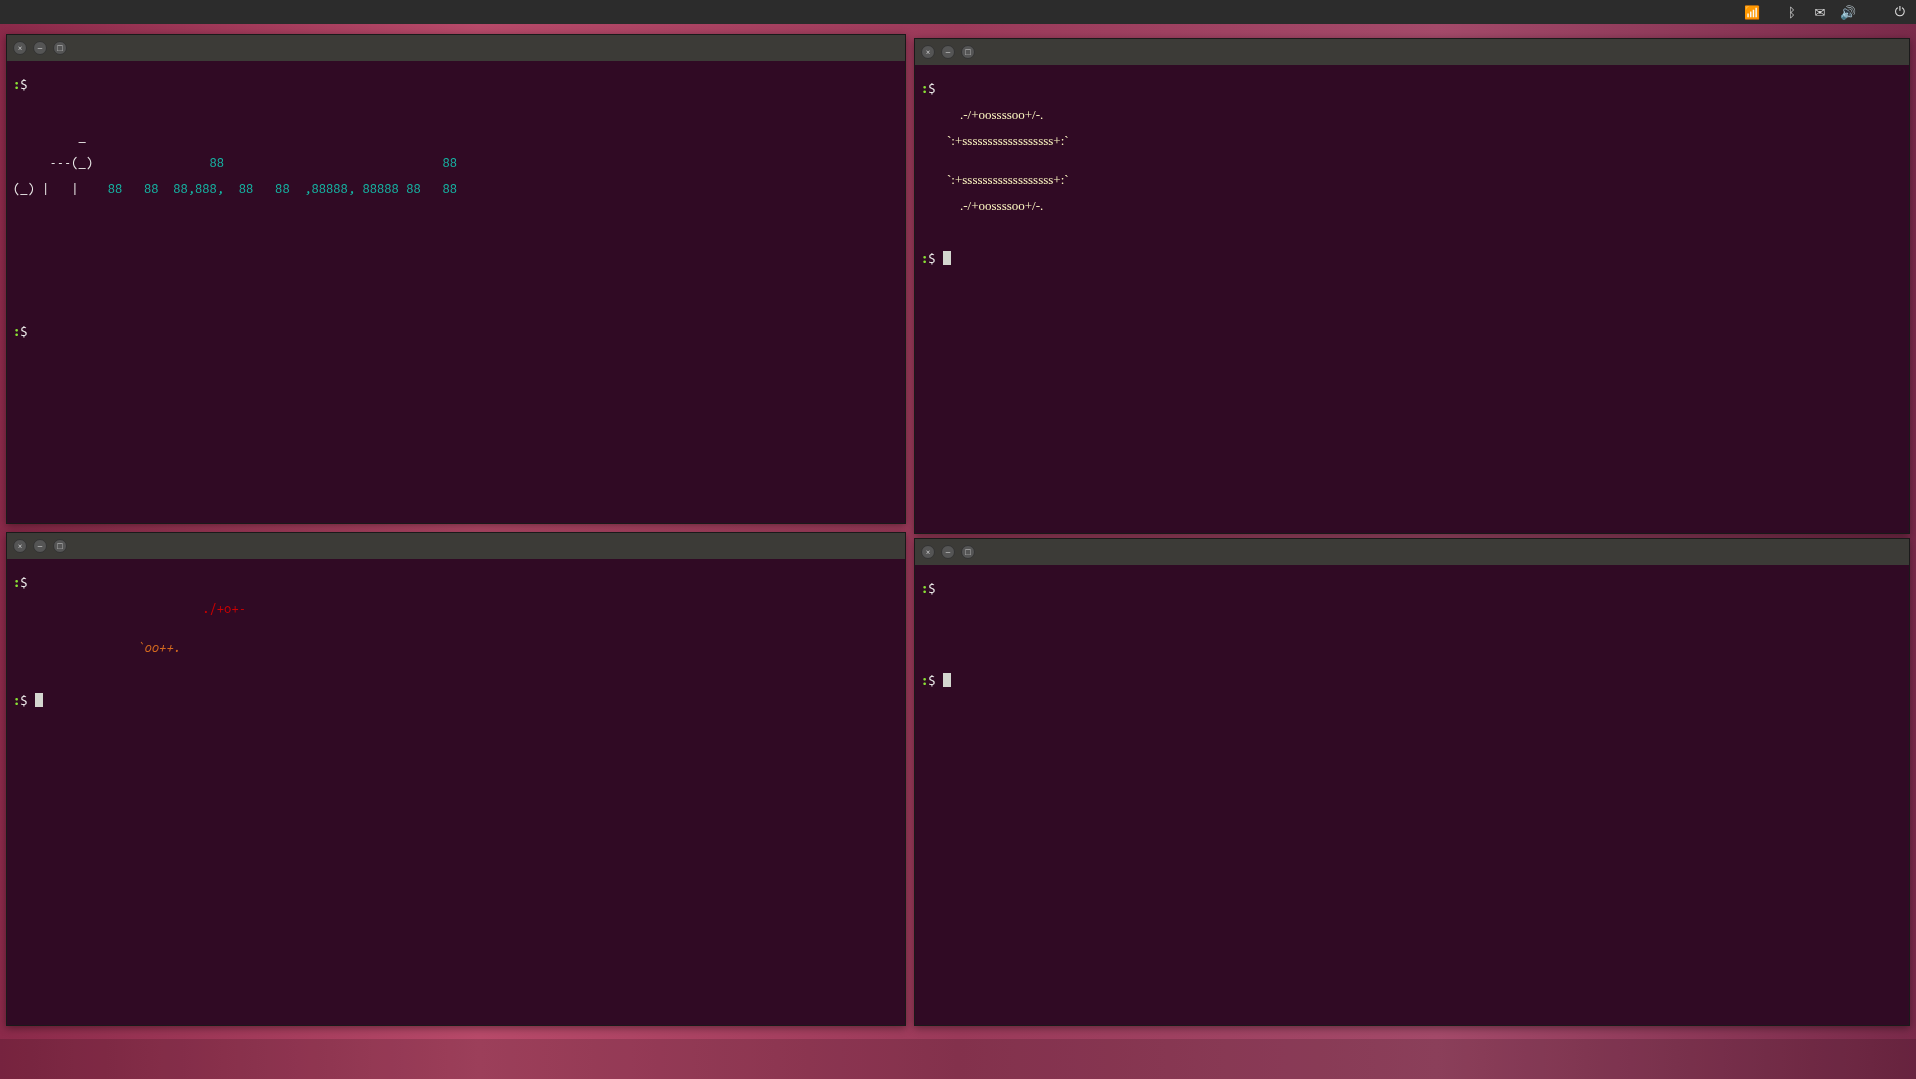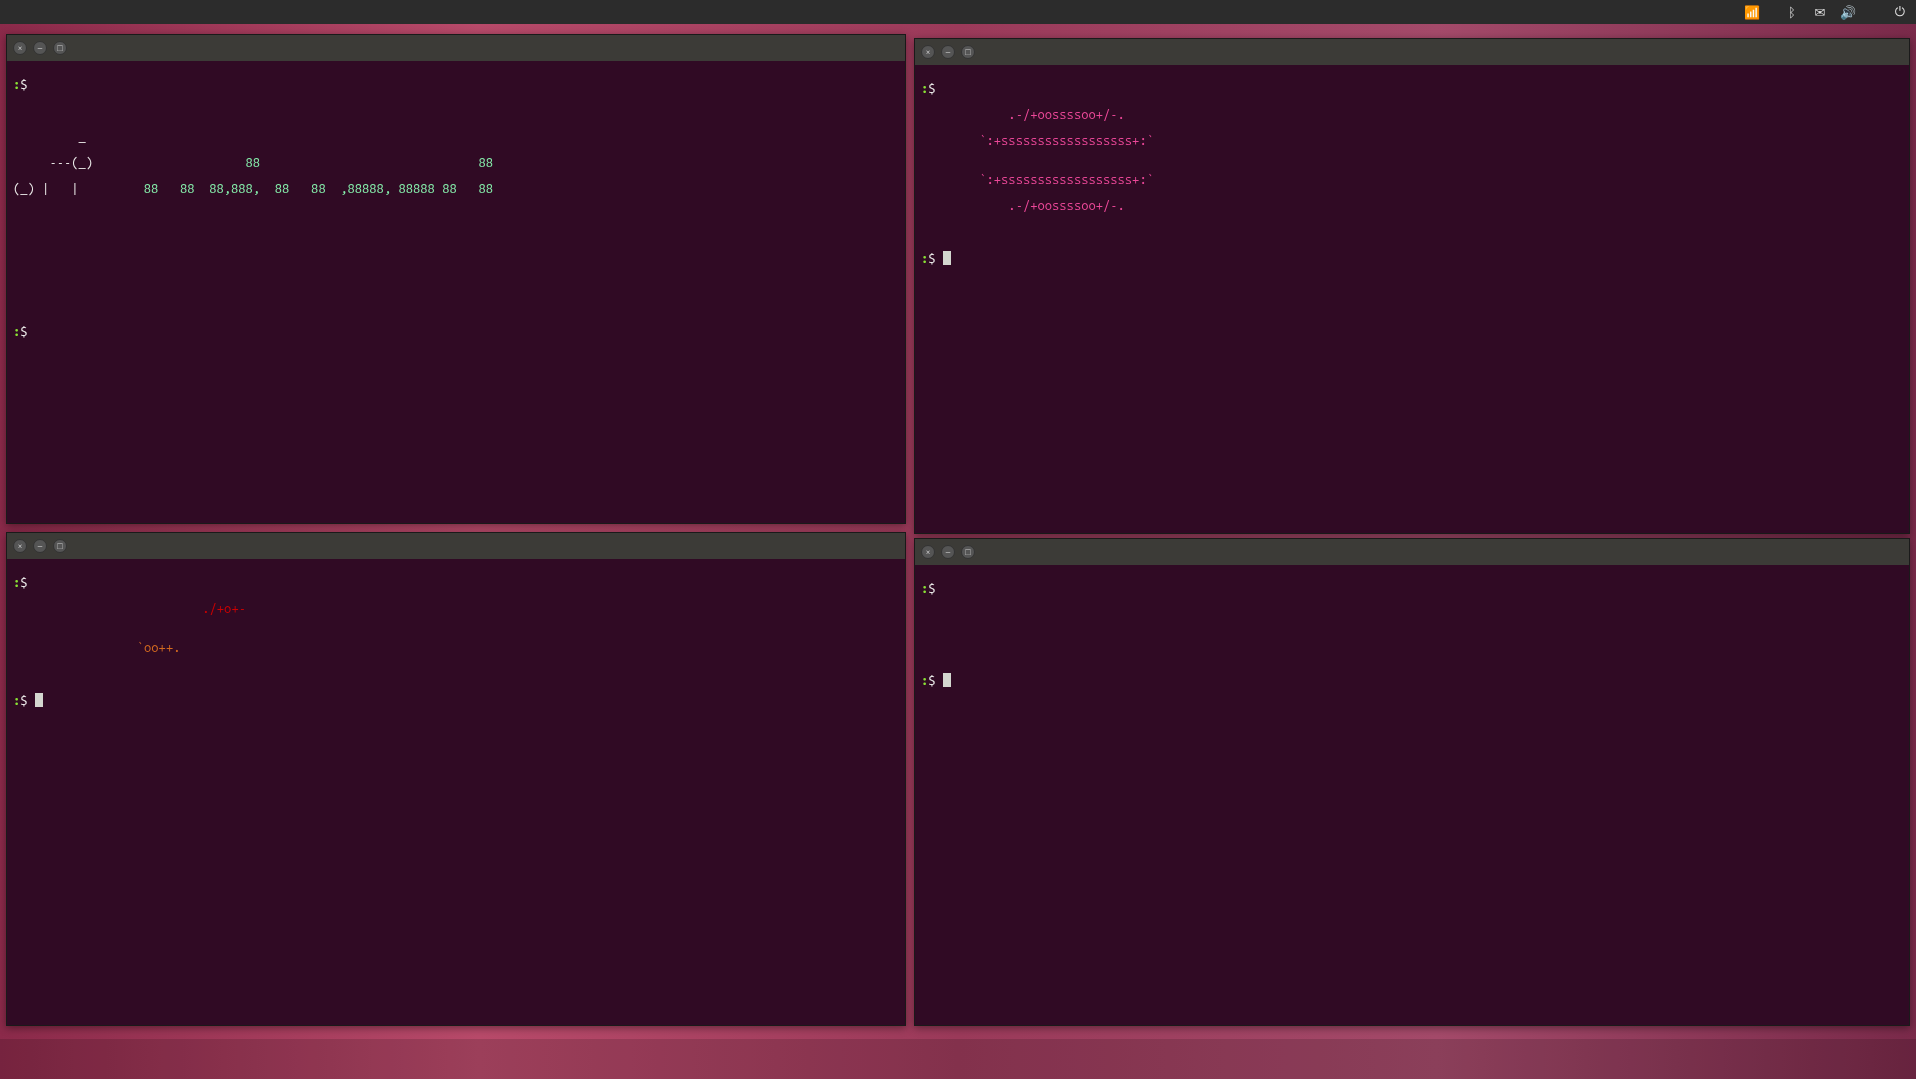--- a/index.html
+++ b/index.html
@@ -62,41 +62,41 @@
   color: #d3d7cf;
   padding: 4px 6px;
   white-space: pre;
   overflow: hidden;
   font-size: 13px;
   line-height: 1.0;
 }
 .prompt-green { color: #8ae234; font-weight: bold; }
 .prompt-blue  { color: #729fcf; font-weight: bold; }
 .cmd-white { color: #eeeeec; }
-.yellow { color: #86efac; margin-left: 36px; }
+.yellow { color: #14b8a6; }
 .white { color: #eeeeec; }
 .red { color: #ef2929; font-weight: bold; }
 .crimson { color: #cc0000; }
 .orange { color: #d46a1f; }
 .bold { font-weight: bold; }
 .cursor {
   display: inline-block; width: 8px; height: 14px;
   background: #d3d7cf; vertical-align: text-bottom;
 }
 .colorblocks { display: inline-block; line-height: 0; }
 .launcher {
   position: absolute; bottom: 0; left: 0; right: 0; height: 40px;
   display: flex; align-items: center; padding: 0 8px; gap: 8px;
   background: rgba(0,0,0,0.15);
 }
 .term-body .line { display: block; }
-.neo-art { color: #ec4899; }
+.neo-art { color: #fef9c3; font-family: Liberation Serif, serif; }
 .sf-art .w { color: #fff; }
 .sf-art .r { color: #cc0000; }
-.sf-art .o { color: #d46a1f; }
+.sf-art .o { color: #d46a1f; font-style: italic; }
 
 #t1 { left: 6px;   top: 10px;   width: 900px;  height: 490px; }
 #t2 { left: 914px; top: 14px;   width: 996px;  height: 496px; }
 #t3 { left: 6px;   top: 508px;  width: 900px;  height: 494px; }
 #t4 { left: 914px; top: 514px;  width: 996px;  height: 488px; }
 </style>
 </head>
 <body>
 
 <div class="topbar">

